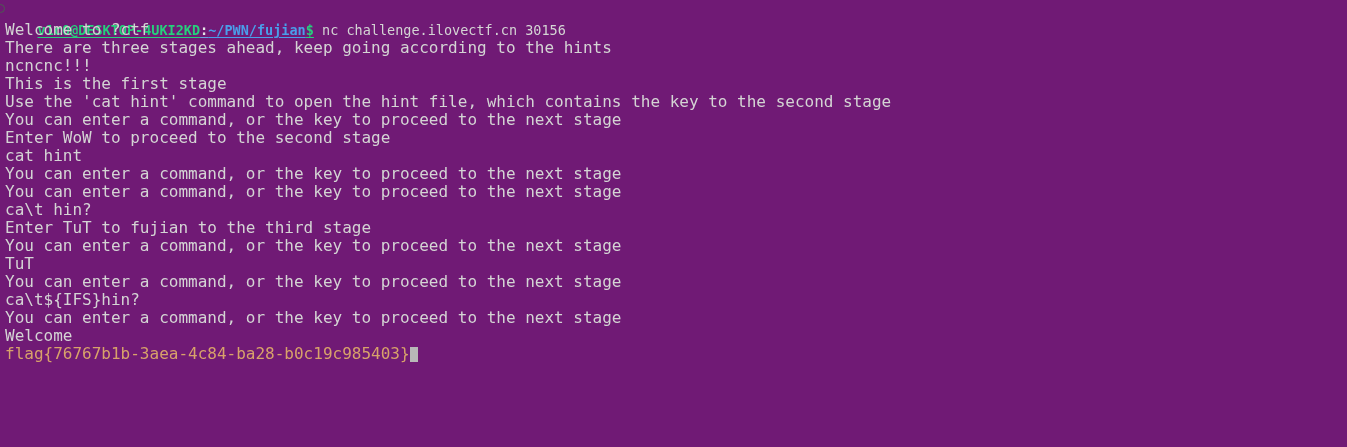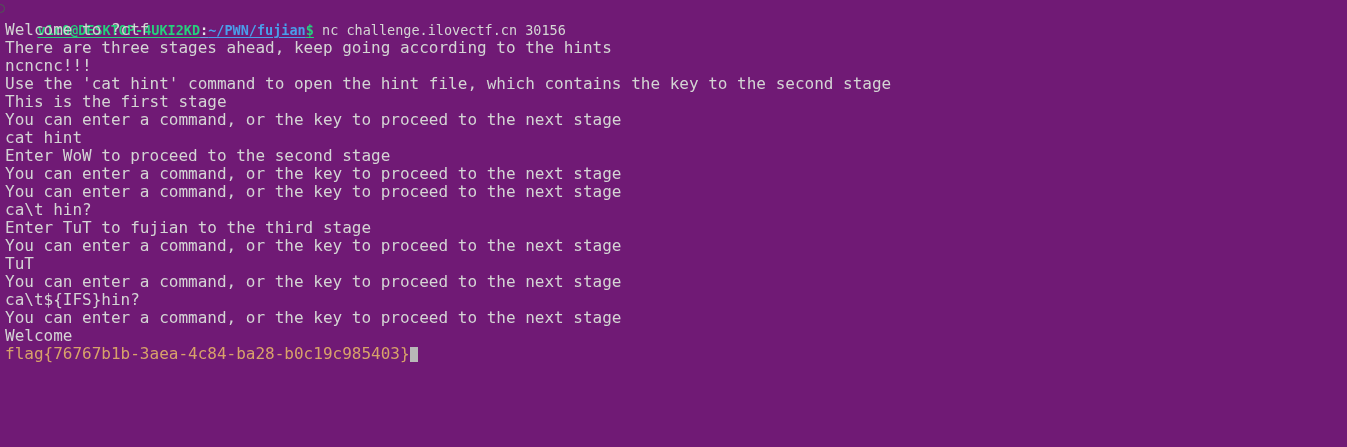--- a/index.html
+++ b/index.html
@@ -98,25 +98,25 @@
   <span class="edge-glyph"></span>
 
   <div class="prompt-line">
     <span class="seg-user">v1c0@DESKTOP-4UKI2KD</span><span class="seg-colon">:</span><span class="seg-path">~/PWN/fujian</span><span class="seg-dollar">$</span><span class="seg-cmd"> nc challenge.ilovectf.cn 30156</span>
   </div>
 
   <div id="output-lines">
       <div class="line">Welcome to ?ctf</div>
       <div class="line">There are three stages ahead, keep going according to the hints</div>
       <div class="line">ncncnc!!!</div>
+      <div class="line">This is the first stage</div>
       <div class="line">Use the 'cat hint' command to open the hint file, which contains the key to the second stage</div>
-      <div class="line">This is the first stage</div>
       <div class="line">You can enter a command, or the key to proceed to the next stage</div>
+      <div class="line">Enter WoW to proceed to the second stage</div>
       <div class="line">cat hint</div>
-      <div class="line">Enter WoW to proceed to the second stage</div>
       <div class="line">You can enter a command, or the key to proceed to the next stage</div>
       <div class="line">You can enter a command, or the key to proceed to the next stage</div>
       <div class="line">ca\t hin?</div>
       <div class="line">Enter TuT to fujian to the third stage</div>
       <div class="line">You can enter a command, or the key to proceed to the next stage</div>
       <div class="line">TuT</div>
       <div class="line">You can enter a command, or the key to proceed to the next stage</div>
       <div class="line">ca\t${IFS}hin?</div>
       <div class="line">You can enter a command, or the key to proceed to the next stage</div>
       <div class="line">Welcome</div>

